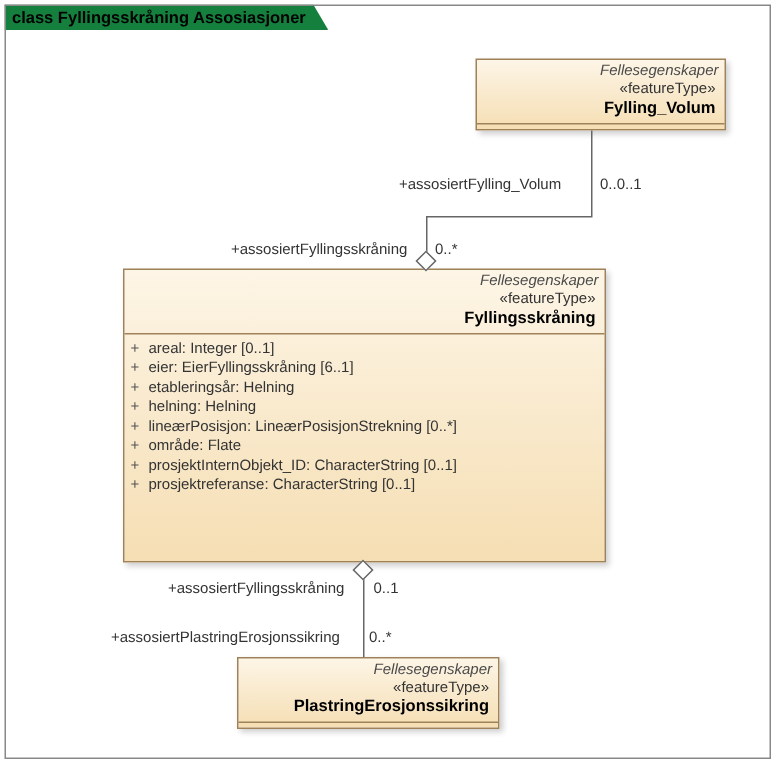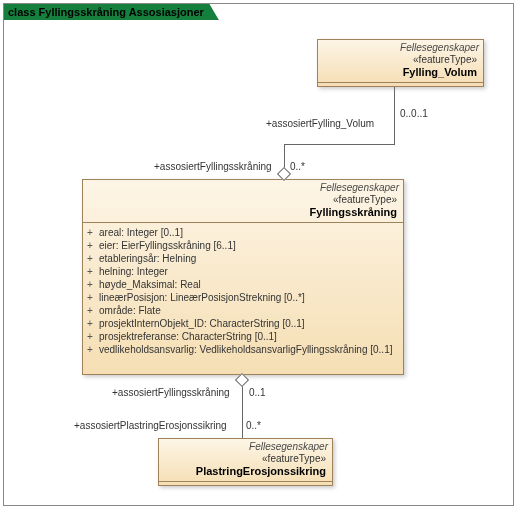--- a/index.html
+++ b/index.html
@@ -158,46 +158,44 @@
   <div id="cls-skraning" class="uml-class">
     <div class="class-tag">Fellesegenskaper</div>
     <div class="class-header" style="padding-top:14px;">
       <div class="stereotype">«featureType»</div>
       <div class="class-name">Fyllingsskråning</div>
     </div>
     <div class="class-body">
       <div class="attr"><span class="plus">+</span><span>areal: Integer [0..1]</span></div>
       <div class="attr"><span class="plus">+</span><span>eier: EierFyllingsskråning [6..1]</span></div>
       <div class="attr"><span class="plus">+</span><span>etableringsår: Helning</span></div>
-      <div class="attr"><span class="plus">+</span><span>helning: Integer</span></div>
-      <div class="attr"><span class="plus">+</span><span>høyde_Maksimal: Real</span></div>
+      <div class="attr"><span class="plus">+</span><span>helning: Helning</span></div>
       <div class="attr"><span class="plus">+</span><span>lineærPosisjon: LineærPosisjonStrekning [0..*]</span></div>
       <div class="attr"><span class="plus">+</span><span>område: Flate</span></div>
       <div class="attr"><span class="plus">+</span><span>prosjektInternObjekt_ID: CharacterString [0..1]</span></div>
       <div class="attr"><span class="plus">+</span><span>prosjektreferanse: CharacterString [0..1]</span></div>
-      <div class="attr"><span class="plus">+</span><span>vedlikeholdsansvarlig: VedlikeholdsansvarligFyllingsskråning [0..1]</span></div>
     </div>
   </div>
 
   <div id="cls-plastring" class="uml-class">
     <div class="class-tag">Fellesegenskaper</div>
     <div class="class-header">
       <div class="stereotype">«featureType»</div>
       <div class="class-name">PlastringErosjonssikring</div>
     </div>
   </div>
 
   <div class="assoc-line" style="left:390px; top:83px; width:1px; height:57px;"></div>
   <div class="assoc-line" style="left:280px; top:140px; width:111px; height:1px;"></div>
   <div class="assoc-line" style="left:280px; top:140px; width:1px; height:35px;"></div>
 
   <div class="diamond" style="left:275px; top:165px;"></div>
 
   <div class="assoc-label" style="left:262px; top:114px;">+assosiertFylling_Volum</div>
-  <div class="assoc-label" style="left:396px; top:104px;text-align:right;">0..0..1</div>
+  <div class="assoc-label" style="left:396px; top:114px;text-align:right;">0..0..1</div>
   <div class="assoc-label" style="left:150px; top:157px;">+assosiertFyllingsskråning</div>
   <div class="assoc-label" style="left:286px; top:157px;">0..*</div>
 
   <div class="assoc-line" style="left:238px; top:381px; width:1px; height:53px;"></div>
 
   <div class="diamond" style="left:233px; top:371px;"></div>
 
   <div class="assoc-label" style="left:108px; top:383px;">+assosiertFyllingsskråning</div>
   <div class="assoc-label" style="left:245px; top:383px;">0..1</div>
   <div class="assoc-label" style="left:70px; top:416px;">+assosiertPlastringErosjonssikring</div>

